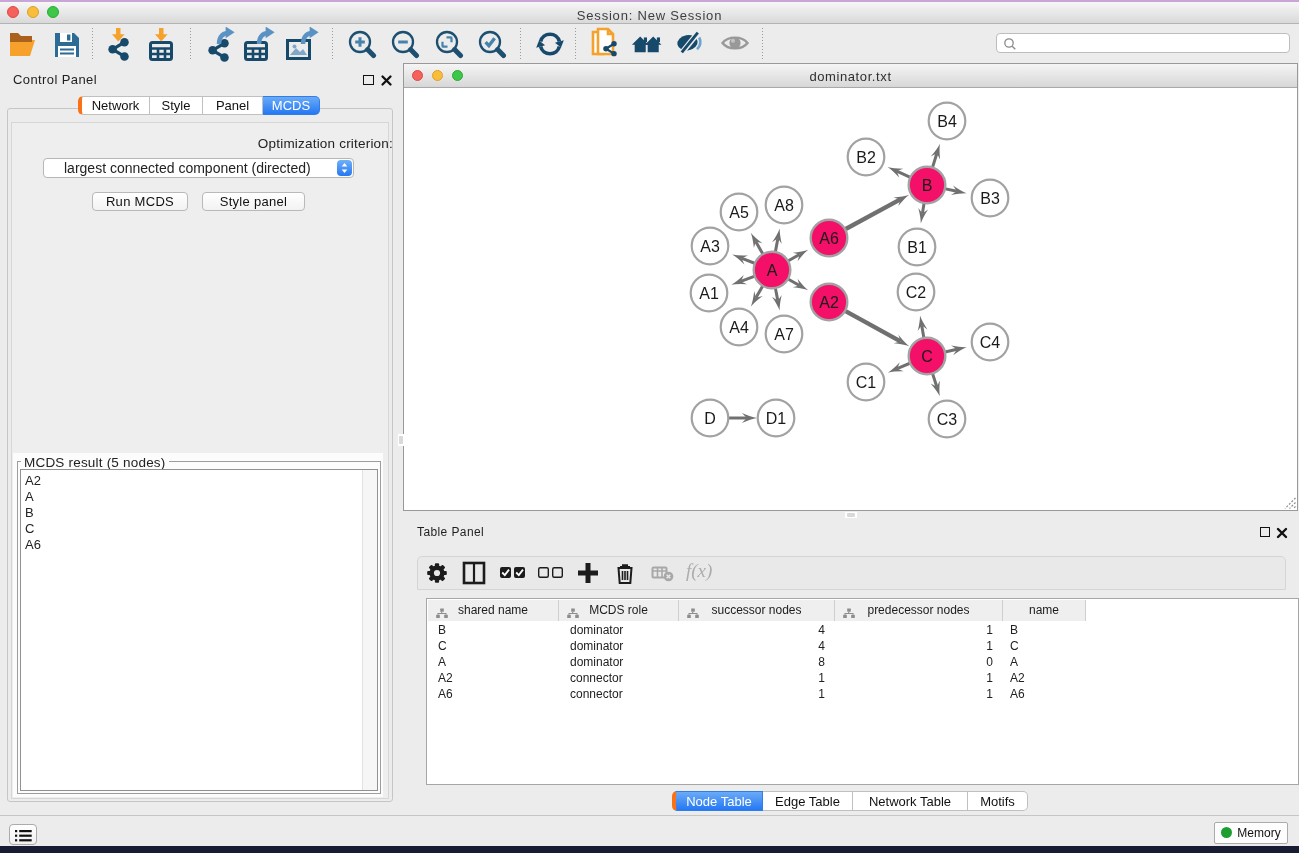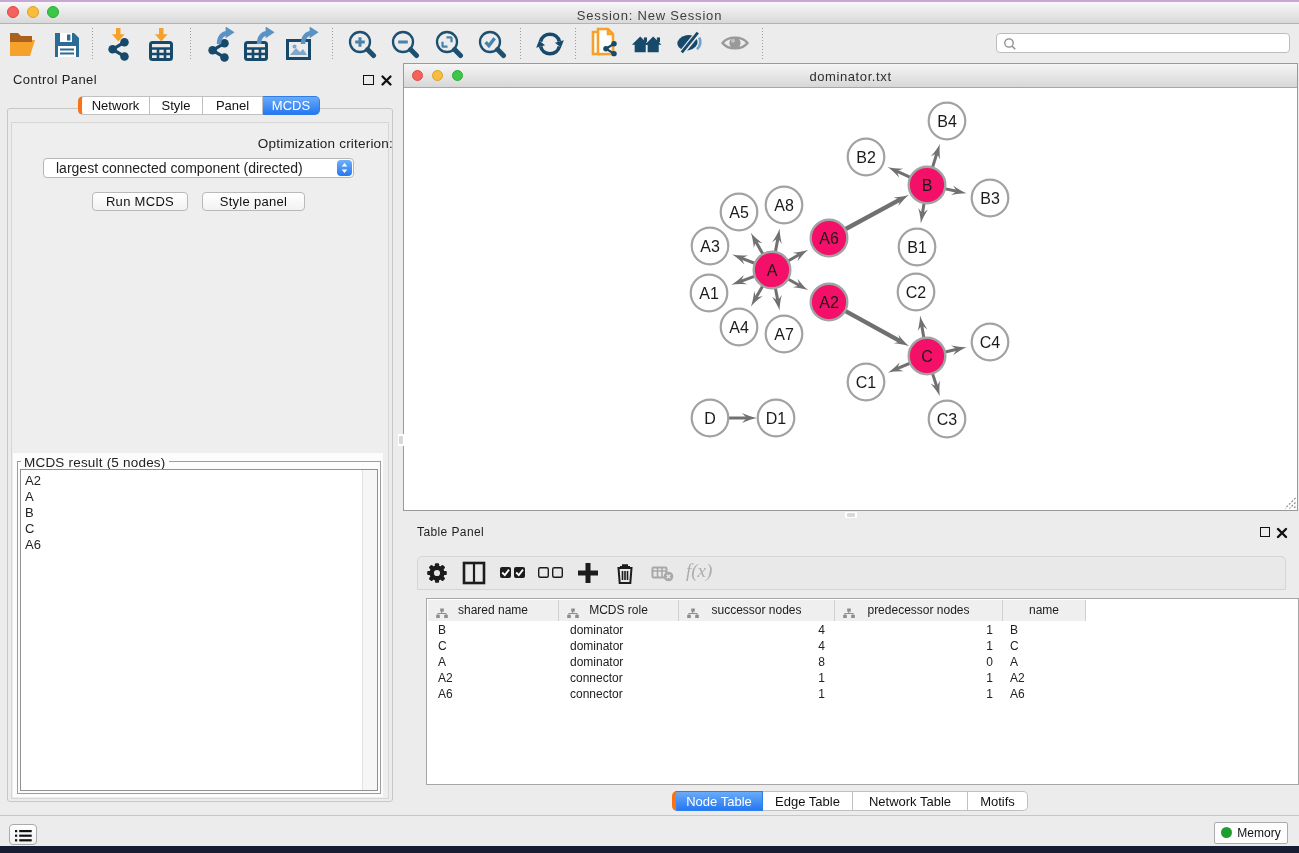--- a/index.html
+++ b/index.html
@@ -18,21 +18,21 @@
 .cpHead{left:13px;top:72px;font-size:13px;color:#1f1f1f;letter-spacing:0.4px}
 .minbox{width:11px;height:10px;border:1.6px solid #111}
 .panelOuter{left:7px;top:108px;width:386px;height:694px;border:1px solid #c6c6c6;border-radius:3px;background:#ececec}
 .panelInner{left:11px;top:122px;width:378px;height:677px;border:1px solid #d6d6d6;background:#eeeeee}
 .tabs{height:19px;display:flex;font-size:13px;line-height:18px;text-align:center}
 .tabs .t{background:#fff;border:1px solid #c0c0c0;border-left:none;color:#111}
 .tabs .t:first-child{border-left:4px solid #f97316;border-radius:5px 0 0 5px}
 .tabs .t:last-child{border-radius:0 5px 5px 0}
 .tabs .sel{background:linear-gradient(#6babf7,#2478f4);border-color:#2e7de8;color:#fff}
 .optlabel{left:7px;top:136px;width:386px;text-align:right;font-size:13.5px;letter-spacing:0.2px}
-.combo{left:43px;top:158px;width:311px;height:20px;background:#fff;border:1px solid #b6b6b6;border-radius:4px;font-size:14px;line-height:19px;padding-left:12px;white-space:nowrap}
+.combo{left:43px;top:158px;width:311px;height:20px;background:#fff;border:1px solid #b6b6b6;border-radius:4px;font-size:14px;line-height:19px;padding-left:20px;white-space:nowrap}
 .stepper{right:1px;top:1px;width:15px;height:16px;border-radius:4px;background:linear-gradient(#6fb1f8,#2677f2)}
 .btn{height:19px;background:linear-gradient(#ffffff,#f2f2f2);border:1px solid #b9b9b9;border-radius:4px;font-size:13px;text-align:center;line-height:17px;color:#111;letter-spacing:0.3px}
 .fieldset{left:17px;top:461px;width:364px;height:333px;border:1px solid #9d9d9d}
 .legend{left:21px;top:455px;background:#fcfcfc;padding:0 3px;font-size:13.5px;letter-spacing:0.2px}
 .mlist{left:20px;top:469px;width:358px;height:322px;background:#fff;border:1px solid #919191;font-size:13px;line-height:16px;padding:3px 0 0 4px}
 .mscroll{left:362px;top:470px;width:15px;height:320px;background:#f6f6f6;border-left:1px solid #e2e2e2}
 
 .netwin{left:403px;top:63px;width:895px;height:448px;border:1px solid #999;background:#fff}
 .nettb{left:0;top:0;width:100%;height:24px;background:linear-gradient(#f5f5f5,#d7d7d7);border-bottom:1px solid #a8a8a8}
 .ntl{width:11px;height:11px;border-radius:50%;top:6px}

